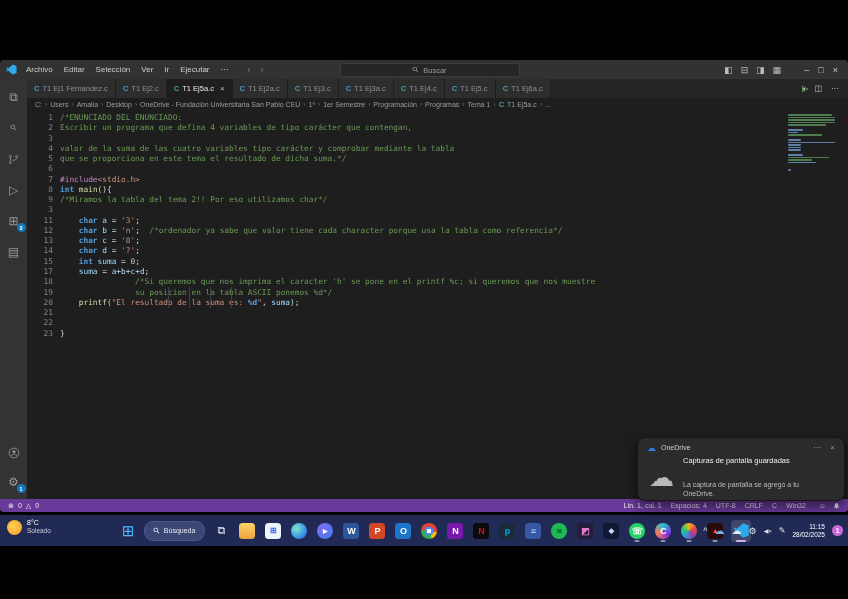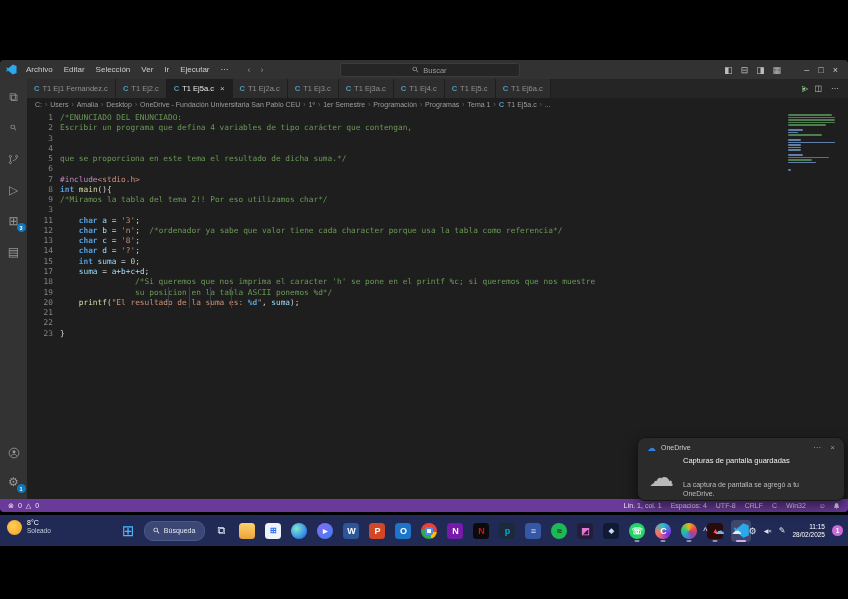--- a/index.html
+++ b/index.html
@@ -250,21 +250,21 @@
             <span class="c-icon">C</span>
             <span>T1 Ej5a.c</span>
             <span class="crumb-sep">›</span>
             <span>...</span>
           </div>
         <div class="editor">
           <div id="codelines">
               <div class="code-line"><span class="ln">1</span><span><span class="tok-cm">/*ENUNCIADO DEL ENUNCIADO:</span></span></div>
               <div class="code-line"><span class="ln">2</span><span><span class="tok-cm">Escribir un programa que defina 4 variables de tipo carácter que contengan,</span></span></div>
               <div class="code-line"><span class="ln">3</span></div>
-              <div class="code-line"><span class="ln">4</span></div>
+              <div class="code-line"><span class="ln">4</span><span><span class="tok-cm">valor de la suma de las cuatro variables tipo carácter y comprobar mediante la tabla</span></span></div>
               <div class="code-line"><span class="ln">5</span><span><span class="tok-cm">que se proporciona en este tema el resultado de dicha suma.*/</span></span></div>
               <div class="code-line"><span class="ln">6</span><span></span></div>
               <div class="code-line"><span class="ln">7</span><span><span class="tok-pp">#include</span><span class="tok-st">&lt;stdio.h&gt;</span></span></div>
               <div class="code-line"><span class="ln">8</span><span><span class="tok-kw">int</span><span class="tok-pl"> </span><span class="tok-fn">main</span><span class="tok-pl">(){</span></span></div>
               <div class="code-line"><span class="ln">9</span><span><span class="tok-cm">/*Miramos la tabla del tema 2!! Por eso utilizamos char*/</span></span></div>
               <div class="code-line"><span class="ln">3</span><span></span></div>
               <div class="code-line"><span class="ln">11</span><span><span class="tok-pl">    </span><span class="tok-kw">char</span><span class="tok-pl"> </span><span class="tok-vr">a</span><span class="tok-pl"> = </span><span class="tok-st">'3'</span><span class="tok-pl">;</span></span></div>
               <div class="code-line"><span class="ln">12</span><span><span class="tok-pl">    </span><span class="tok-kw">char</span><span class="tok-pl"> </span><span class="tok-vr">b</span><span class="tok-pl"> = </span><span class="tok-st">'n'</span><span class="tok-pl">;  </span><span class="tok-cm">/*ordenador ya sabe que valor tiene cada character porque usa la tabla como referencia*/</span></span></div>
               <div class="code-line"><span class="ln">13</span><span><span class="tok-pl">    </span><span class="tok-kw">char</span><span class="tok-pl"> </span><span class="tok-vr">c</span><span class="tok-pl"> = </span><span class="tok-st">'8'</span><span class="tok-pl">;</span></span></div>
               <div class="code-line"><span class="ln">14</span><span><span class="tok-pl">    </span><span class="tok-kw">char</span><span class="tok-pl"> </span><span class="tok-vr">d</span><span class="tok-pl"> = </span><span class="tok-st">'?'</span><span class="tok-pl">;</span></span></div>

